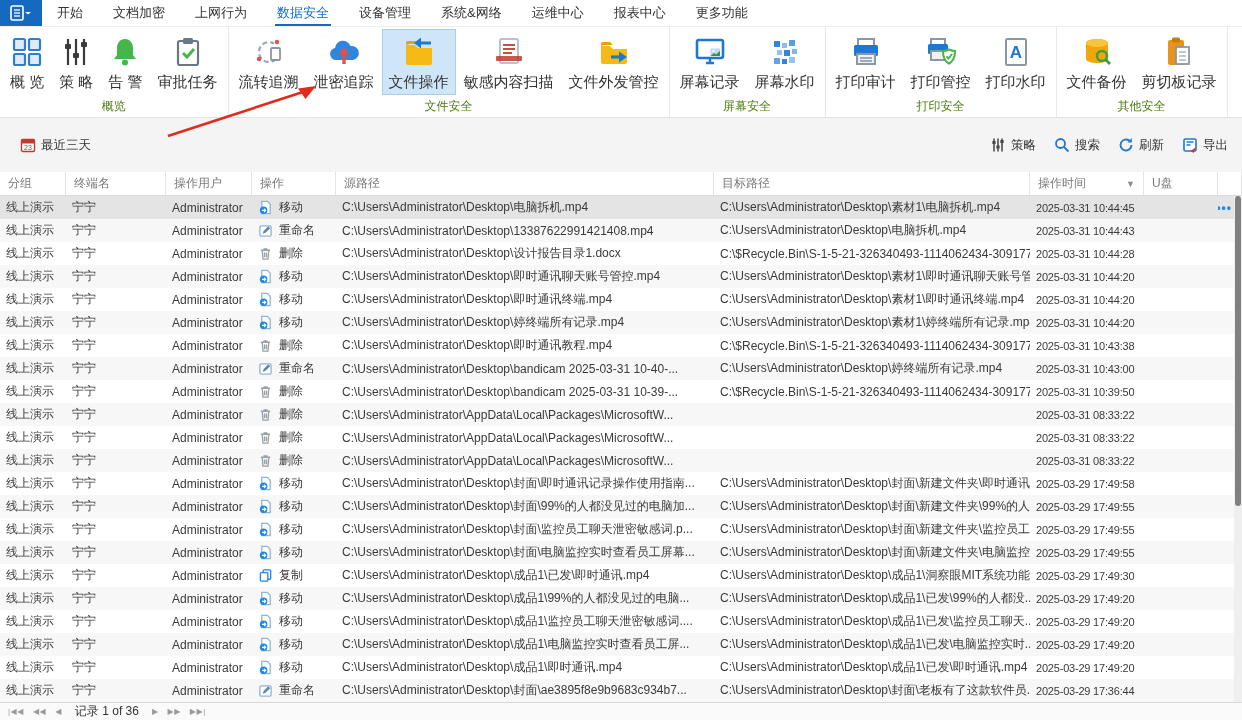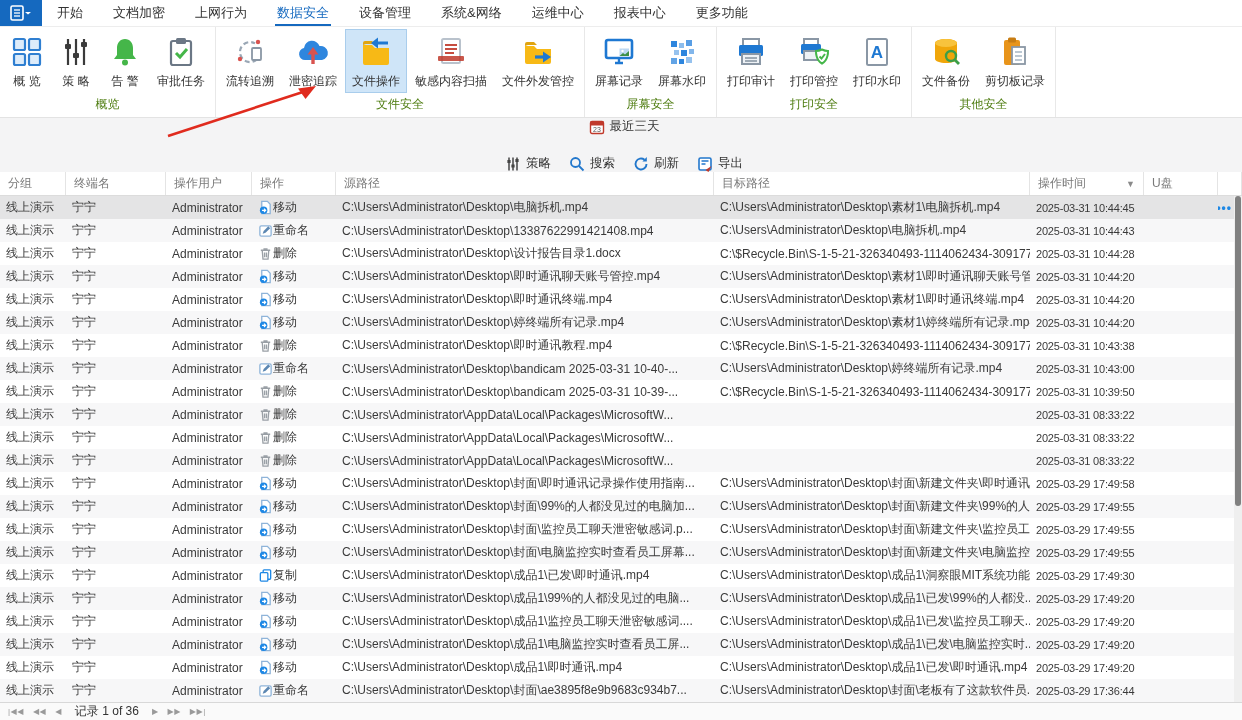--- a/index.html
+++ b/index.html
@@ -18,43 +18,43 @@
   .menu-item.active { color:var(--accent); }
   .menu-item.active::after { content:""; position:absolute; left:13px; right:13px; bottom:0; height:2px; background:var(--accent); }
 
   
   .ribbon { height:91px; display:flex; background:#fff; border-bottom:1px solid #e3e3e3; }
   .rgroup { display:flex; flex-direction:column; border-right:1px solid #e8e8e8; padding:2px 3px 0; }
   .ritems { display:flex; flex:1; align-items:stretch; gap:1px; }
   .ritem { display:flex; flex-direction:column; align-items:center; justify-content:flex-start; gap:4px; padding:5px 6px 2px; min-width:48px; cursor:pointer; border:1px solid transparent; }
   .ritem.hl { background:#cfe5f8; border-color:#a9cdec; }
   .ritem .icn svg { width:34px; height:34px; display:block; }
-  .ritem .rlabel { font-size:12px; color:#333; white-space:nowrap; }
+  .ritem .rlabel { font-size:15px; color:#333; white-space:nowrap; }
   .glabel { text-align:center; font-size:12px; color:#4d7c0f; padding:3px 6px 4px; white-space:nowrap; }
 
   
   .anno { position:absolute; left:150px; top:78px; width:185px; height:72px; pointer-events:none; z-index:9; }
 
   
-  .toolbar { height:54px; background:#f4f4f5; display:flex; align-items:center; justify-content:space-between; padding:0 14px 0 20px;flex-direction:column; }
+  .toolbar { height:54px; background:#f4f4f5; display:flex; align-items:center; justify-content:space-between; padding:0 14px 0 20px; }
   .tb-side { display:flex; align-items:center; gap:18px; }
   .tb-item { display:flex; align-items:center; gap:5px; font-size:12.5px; color:#333; cursor:pointer; white-space:nowrap; }
   .icn16 svg { width:16px; height:16px; display:block; }
 
   
   .table { position:relative; background:#fff; height:530px; }
   .thead { display:grid; grid-template-columns:var(--cols); height:24px; background:#fff; border-bottom:1px solid #dcdcdc; }
   .th { padding:0 8px; display:flex; align-items:center; justify-content:space-between; font-size:12px; color:#7a7a7a; border-right:1px solid #e4e4e4; overflow:hidden; white-space:nowrap; cursor:pointer; }
   .th .sort { font-size:9px; color:#8a8a8a; margin-left:4px; }
   .tbody { height:506px; overflow:hidden; }
   .trow { display:grid; grid-template-columns:var(--cols); height:23px; align-items:center; font-size:12px; color:#3a3a3a; cursor:pointer; }
   .trow:nth-child(even) { background:#f7f7f8; }
   .trow.selected { background:#e4e4e5; }
   .td { padding:0 6px; white-space:nowrap; overflow:hidden; }
-  .td.op { display:flex; align-items:center; }
+  .td.op { display:flex; align-items:center; gap:6px; }
   .td.time { font-size:11px; letter-spacing:-0.2px; }
   .opicn svg { width:15px; height:15px; display:block; }
   .dots { color:#1e88e5; font-weight:bold; letter-spacing:1px; font-size:12px; float:right; padding-right:4px; cursor:pointer; }
 
   .vscroll { position:absolute; top:24px; right:0; width:8px; height:506px; background:#efefef; }
   .vthumb { position:absolute; top:0; left:1px; width:6px; height:310px; background:#808080; border-radius:3px; cursor:grab; }
 
   
   .pager { height:18px; border-top:1px solid #d8d8d8; background:#fafafa; display:flex; align-items:center; padding:0 8px; gap:9px; }
   .pbtn { font-size:8px; color:#9a9a9a; letter-spacing:0.5px; cursor:pointer; }

